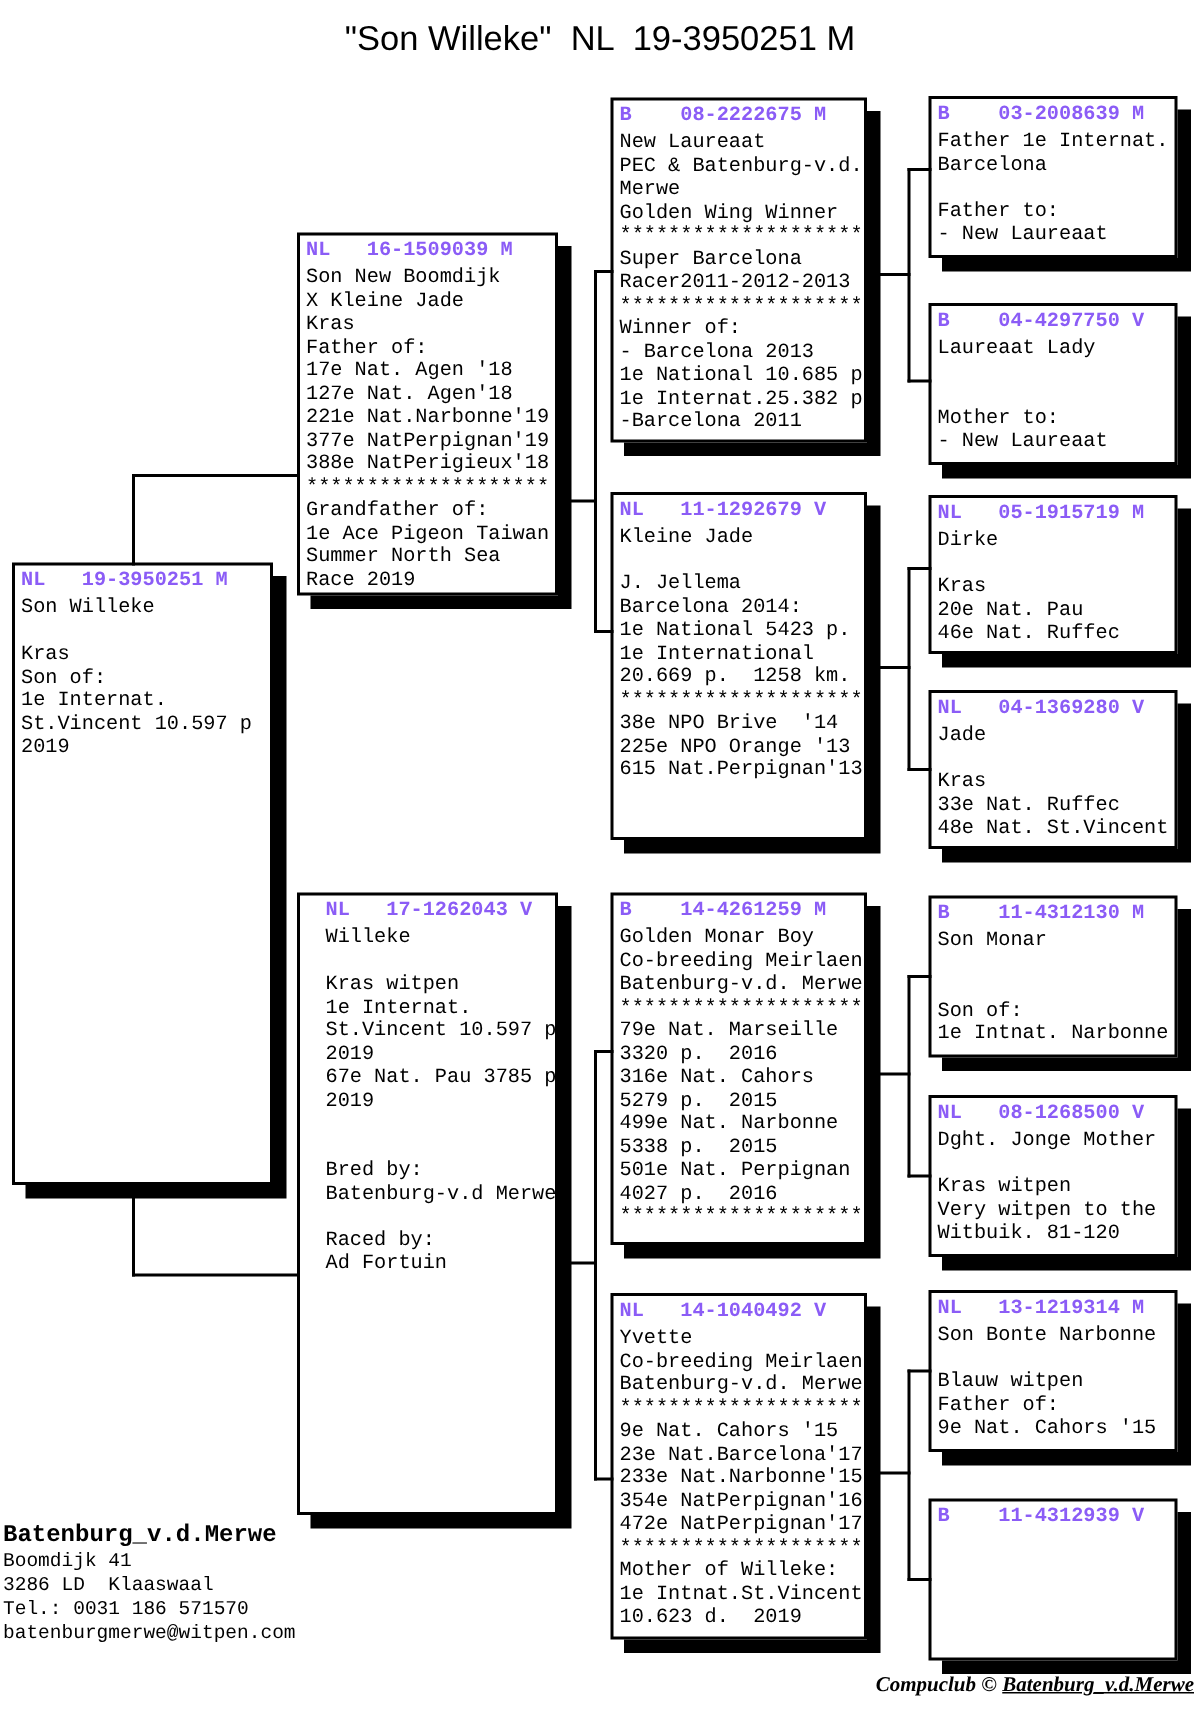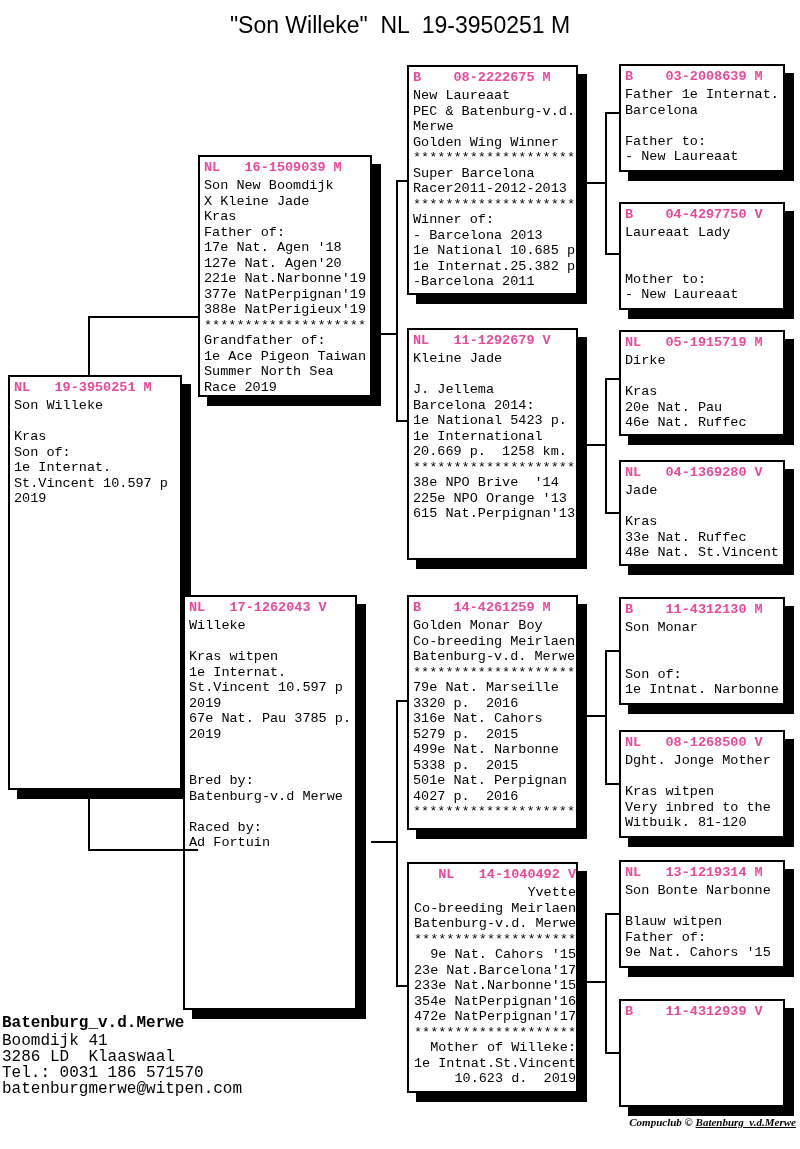--- a/index.html
+++ b/index.html
@@ -2,31 +2,31 @@
 <html><head>
 <meta charset="utf-8">
 <style>
   html,body{margin:0;padding:0;background:#fff;}
   body{position:relative;width:800px;height:1149px;overflow:hidden;
        font-family:"Liberation Mono",monospace;color:#000;}
   .title{position:absolute;top:12px;left:0;width:800px;text-align:center;
        font-family:"Liberation Sans",sans-serif;font-size:23px;white-space:pre;}
   .box{position:absolute;background:#fff;border:2px solid #000;
        box-shadow:9px 9px 0 0 #000;box-sizing:border-box;overflow:hidden;}
-  .hdr{color:#ec4899;font-weight:bold;font-size:13.5px;line-height:16px;
+  .hdr{color:#8b5cf6;font-weight:bold;font-size:13.5px;line-height:16px;
        white-space:pre;padding:3px 0 2px 4px;}
   .line{font-size:13.5px;line-height:15.5px;min-height:15.5px;
        white-space:pre;padding-left:4px;}
   .connector{position:absolute;background:#000;}
   .contact{position:absolute;left:2px;top:1013px;}
   .contact-name{font-weight:bold;font-size:16px;line-height:20px;white-space:pre;}
-  .contact .line{font-size:16px;line-height:16px;padding-left:0;}
+  .contact .line{font-size:13px;line-height:16px;padding-left:0;}
   .footer{position:absolute;right:4px;top:1116px;
        font-family:"Liberation Serif",serif;font-style:italic;font-weight:bold;
-       font-size:11px;white-space:pre;margin-left:16px;}
+       font-size:14px;white-space:pre;margin-left:16px;}
   .footer .uname{text-decoration:underline;}
 </style>
 </head>
 <body>
 
 <div class="title">"Son Willeke"  NL  19-3950251 M</div>
 
 <div class="box" style="left:8px;top:375px;width:174px;height:415px;">
   <div class="hdr">NL   19-3950251 M</div>
   <div>
@@ -41,32 +41,32 @@
 </div>
 
 <div class="box" style="left:198px;top:155px;width:174px;height:242px;">
   <div class="hdr">NL   16-1509039 M</div>
   <div>
       <div class="line">Son New Boomdijk</div>
       <div class="line">X Kleine Jade</div>
       <div class="line">Kras</div>
       <div class="line">Father of:</div>
       <div class="line">17e Nat. Agen '18</div>
-      <div class="line">127e Nat. Agen'20</div>
+      <div class="line">127e Nat. Agen'18</div>
       <div class="line">221e Nat.Narbonne'19</div>
       <div class="line">377e NatPerpignan'19</div>
-      <div class="line">388e NatPerigieux'19</div>
+      <div class="line">388e NatPerigieux'18</div>
       <div class="line">********************</div>
       <div class="line">Grandfather of:</div>
       <div class="line">1e Ace Pigeon Taiwan</div>
       <div class="line">Summer North Sea</div>
       <div class="line">Race 2019</div>
     </div>
 </div>
-<div class="box" style="left:183px;top:595px;width:174px;height:415px;">
+<div class="box" style="left:198px;top:595px;width:174px;height:415px;padding-left:13px;">
   <div class="hdr">NL   17-1262043 V</div>
   <div>
       <div class="line">Willeke</div>
       <div class="line">&nbsp;</div>
       <div class="line">Kras witpen</div>
       <div class="line">1e Internat.</div>
       <div class="line">St.Vincent 10.597 p</div>
       <div class="line">2019</div>
       <div class="line">67e Nat. Pau 3785 p.</div>
       <div class="line">2019</div>
@@ -125,21 +125,21 @@
       <div class="line">3320 p.  2016</div>
       <div class="line">316e Nat. Cahors</div>
       <div class="line">5279 p.  2015</div>
       <div class="line">499e Nat. Narbonne</div>
       <div class="line">5338 p.  2015</div>
       <div class="line">501e Nat. Perpignan</div>
       <div class="line">4027 p.  2016</div>
       <div class="line">********************</div>
     </div>
 </div>
-<div class="box" style="left:407px;top:862px;width:171px;height:231px;text-align:right;">
+<div class="box" style="left:407px;top:862px;width:171px;height:231px;">
   <div class="hdr">NL   14-1040492 V</div>
   <div>
       <div class="line">Yvette</div>
       <div class="line">Co-breeding Meirlaen</div>
       <div class="line">Batenburg-v.d. Merwe</div>
       <div class="line">********************</div>
       <div class="line">9e Nat. Cahors '15</div>
       <div class="line">23e Nat.Barcelona'17</div>
       <div class="line">233e Nat.Narbonne'15</div>
       <div class="line">354e NatPerpignan'16</div>
@@ -200,21 +200,21 @@
       <div class="line">Son of:</div>
       <div class="line">1e Intnat. Narbonne</div>
     </div>
 </div>
 <div class="box" style="left:619px;top:730px;width:166px;height:108px;">
   <div class="hdr">NL   08-1268500 V</div>
   <div>
       <div class="line">Dght. Jonge Mother</div>
       <div class="line">&nbsp;</div>
       <div class="line">Kras witpen</div>
-      <div class="line">Very inbred to the</div>
+      <div class="line">Very witpen to the</div>
       <div class="line">Witbuik. 81-120</div>
     </div>
 </div>
 <div class="box" style="left:619px;top:860px;width:166px;height:108px;">
   <div class="hdr">NL   13-1219314 M</div>
   <div>
       <div class="line">Son Bonte Narbonne</div>
       <div class="line">&nbsp;</div>
       <div class="line">Blauw witpen</div>
       <div class="line">Father of:</div>

